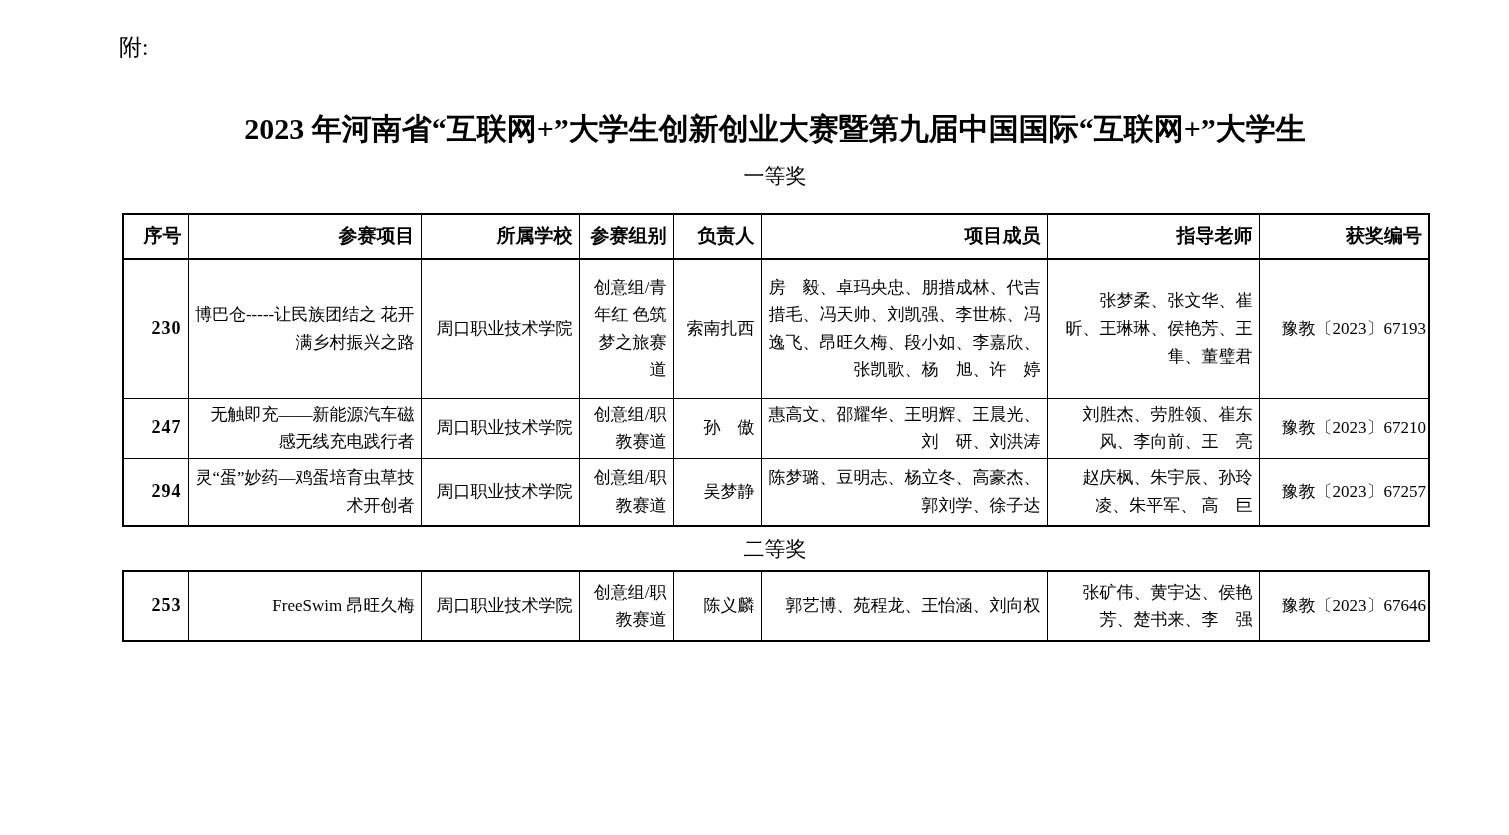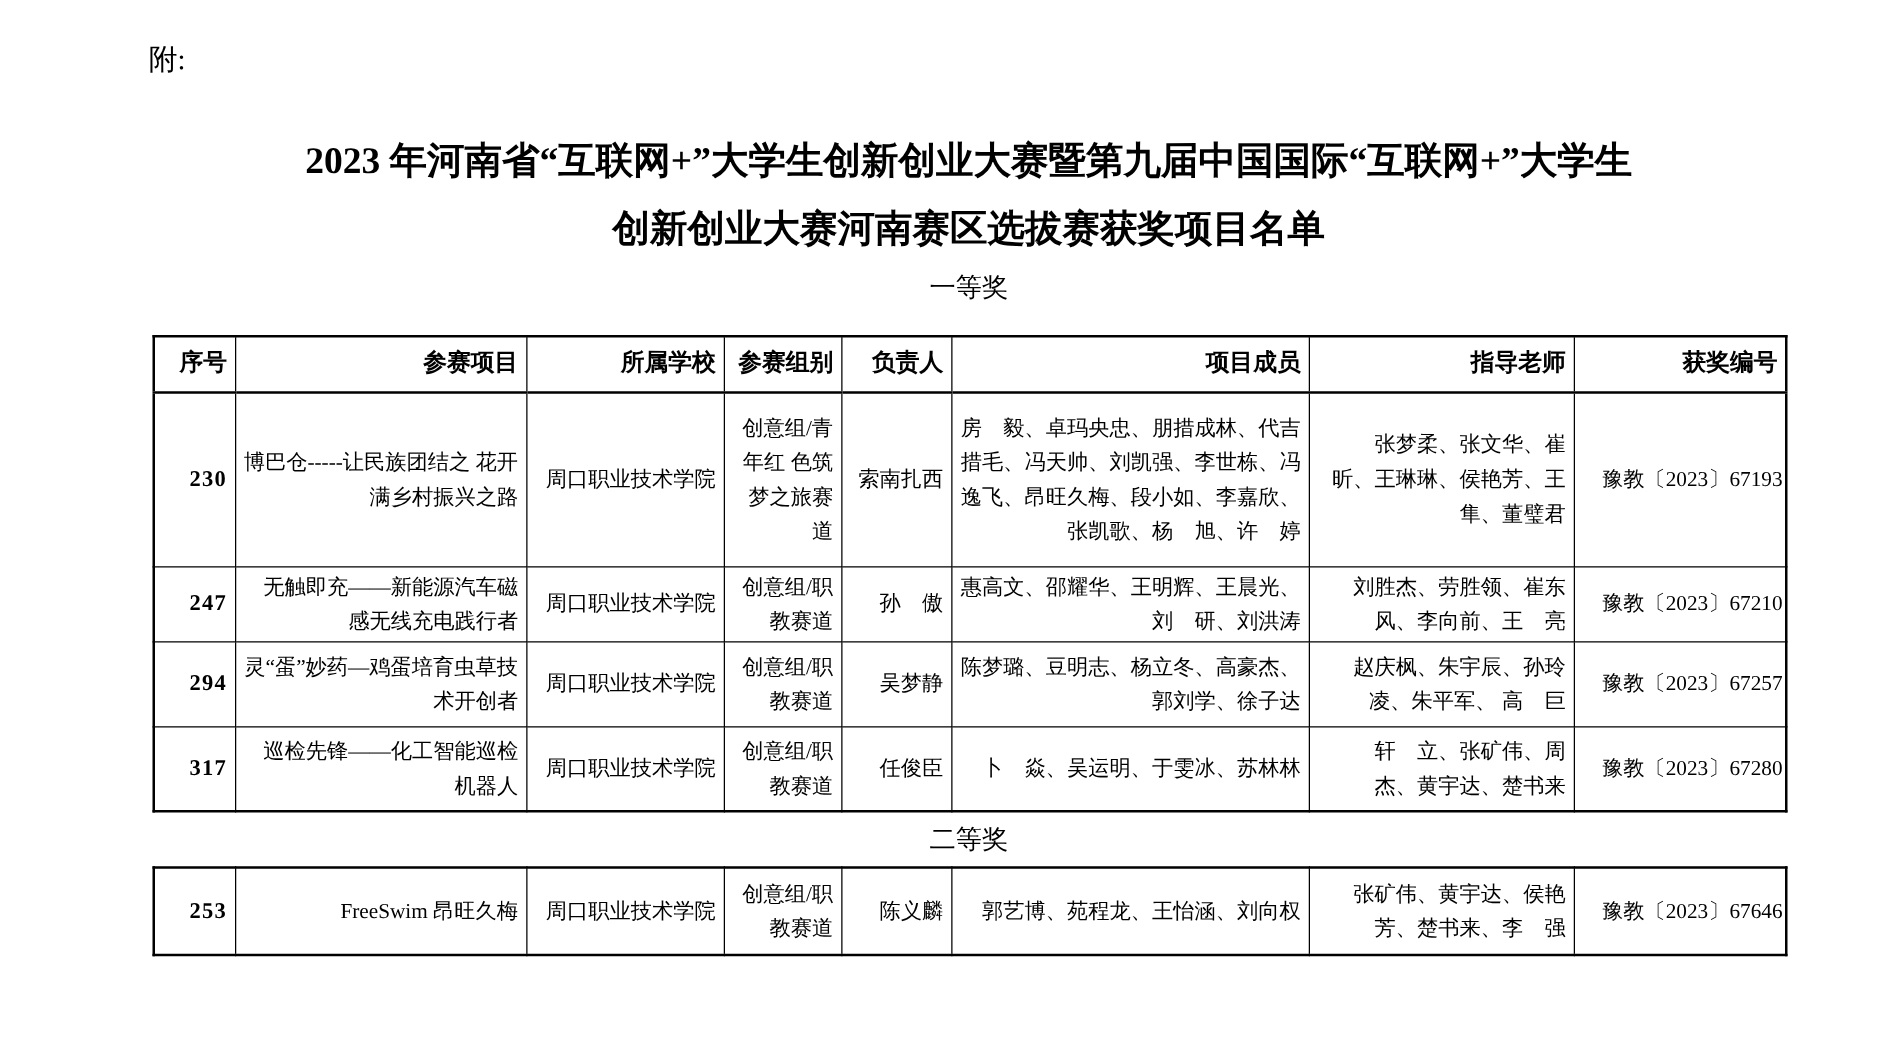--- a/index.html
+++ b/index.html
@@ -48,21 +48,20 @@
 </style>
 </head>
 <body>
 
 <div class="page">
   <div class="attach">附:</div>
 
   <div class="content">
     <div class="doc-title">
       <div>2023 年河南省“互联网+”大学生创新创业大赛暨第九届中国国际“互联网+”大学生</div>
-      <div>创新创业大赛河南赛区选拔赛获奖项目名单</div>
     </div>
 
     <div class="section-heading">一等奖</div>
 
     <table class="award-table">
       <colgroup>
         <col style="width:65px">
           <col style="width:233px">
           <col style="width:158px">
           <col style="width:94px">
@@ -107,30 +106,20 @@
         <tr class="rh68">
           <td class="num">294</td>
           <td>灵“蛋”妙药—鸡蛋培育虫草技术开创者</td>
           <td>周口职业技术学院</td>
           <td>创意组/职教赛道</td>
           <td>吴梦静</td>
           <td>陈梦璐、豆明志、杨立冬、高豪杰、 郭刘学、徐子达</td>
           <td>赵庆枫、朱宇辰、孙玲凌、朱平军、 高　巨</td>
           <td class="award-no">豫教〔2023〕67257</td>
         </tr>
-        <tr class="rh68">
-          <td class="num">317</td>
-          <td>巡检先锋——化工智能巡检机器人</td>
-          <td>周口职业技术学院</td>
-          <td>创意组/职教赛道</td>
-          <td>任俊臣</td>
-          <td>卜　焱、吴运明、于雯冰、苏林林</td>
-          <td>轩　立、张矿伟、周　杰、黄宇达、楚书来</td>
-          <td class="award-no">豫教〔2023〕67280</td>
-        </tr>
       </tbody>
     </table>
 
     <div class="section-heading second">二等奖</div>
 
     <table class="award-table">
       <colgroup>
         <col style="width:65px">
           <col style="width:233px">
           <col style="width:158px">

